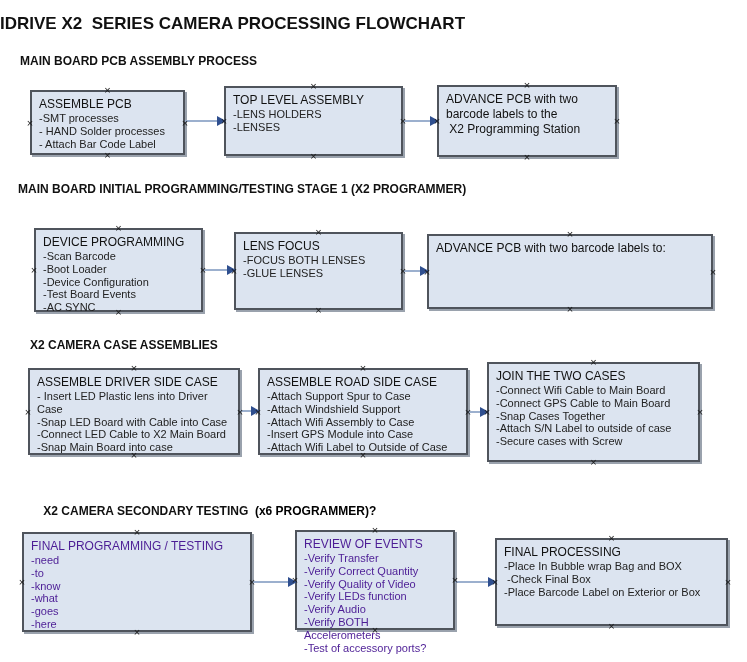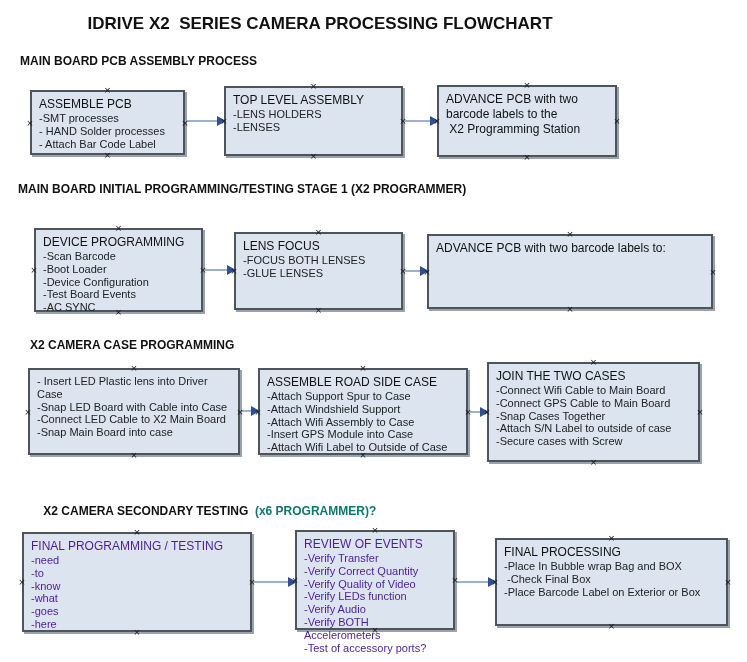--- a/index.html
+++ b/index.html
@@ -1,27 +1,27 @@
 <!DOCTYPE html>
 <html><head>
 <meta charset="utf-8">
 <style>
   html,body { margin:0; padding:0; background:#ffffff; }
   #canvas {
     position:relative; width:747px; height:662px; background:#ffffff;
     font-family:"Liberation Sans", sans-serif; color:#111111; overflow:hidden;
   }
   .chart-title {
-    position:absolute; top:14px; left:0; width:640px; text-align:center;
+    position:absolute; top:14px; left:0; width:640px; text-align:left;
     font-size:17px; font-weight:bold; white-space:pre; color:#111;
   }
   .sec-heading {
     position:absolute; font-size:12px; font-weight:bold; white-space:pre; color:#111;
   }
-  .red-text { color:#0f766e; }
+  .red-text { color:#000000; }
   .node {
     position:absolute; background:#dce4f0; border:2px solid #4f545c;
     box-shadow:2px 2px 0 #9aa2ad; padding:5px 7px; box-sizing:border-box;
   }
   .node-title {
     font-size:12px; font-weight:normal; line-height:15px; white-space:pre-wrap; color:#111;
   }
   .node-line {
     font-size:11px; line-height:12.8px; white-space:pre-wrap; color:#222;
   }
@@ -125,27 +125,28 @@
   </div>
 
   <div class="node" style="left:427px;top:234px;width:286px;height:75px">
     <span class="anch at">×</span>
     <span class="anch ab">×</span>
     <span class="anch al">×</span>
     <span class="anch ar">×</span>
     <div class="node-title">ADVANCE PCB with two barcode labels to:</div>
   </div>
 
-  <div class="sec-heading" style="left:30px;top:338px">X2 CAMERA CASE PROGRAMMING</div>
+  <div class="sec-heading" style="left:30px;top:338px">X2 CAMERA CASE ASSEMBLIES</div>
 
   <div class="node" style="left:28px;top:368px;width:212px;height:87px">
     <span class="anch at">×</span>
     <span class="anch ab">×</span>
     <span class="anch al">×</span>
     <span class="anch ar">×</span>
+    <div class="node-title">ASSEMBLE DRIVER SIDE CASE</div>
     <div class="node-line">- Insert LED Plastic lens into Driver Case</div>
     <div class="node-line">-Snap LED Board with Cable into Case</div>
     <div class="node-line">-Connect LED Cable to X2 Main Board</div>
     <div class="node-line">-Snap Main Board into case</div>
   </div>
 
   <div class="connector" style="left:240px;top:410px;width:18px">
     <span class="arrowhead"></span>
   </div>
 

